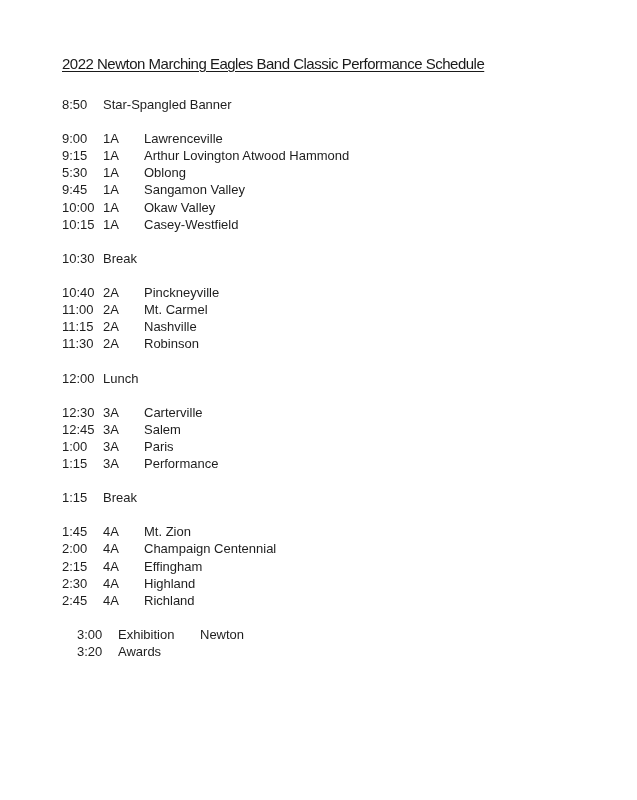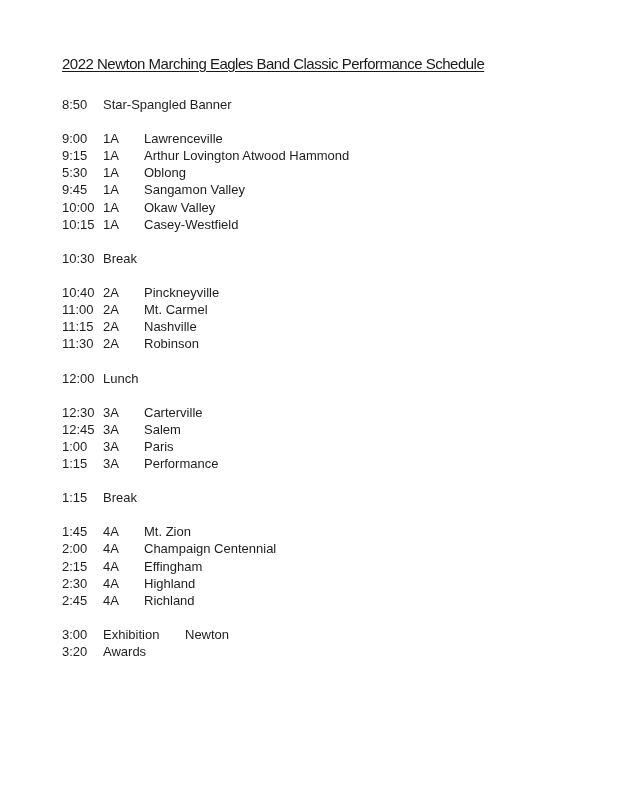--- a/index.html
+++ b/index.html
@@ -24,21 +24,21 @@
     font-size: 15px;
     line-height: 20px;
     letter-spacing: -0.5px;
     white-space: nowrap;
     text-decoration: underline;
     text-underline-offset: 2px;
     color: #1a1a1a;
   }
   .schedule { margin-top: 22px; }
   .section { margin-bottom: 17.1px; }
-  .section:last-child { margin-bottom: 0; }
+  .section:last-child { margin-bottom: 0; margin-left: 15px; }
   .row {
     white-space: pre;          
     tab-size: 41px;            
     font-size: 13px;
     line-height: 17.1px;
     height: 17.1px;
     color: #1e1e1e;
   }
 </style>
 </head>

